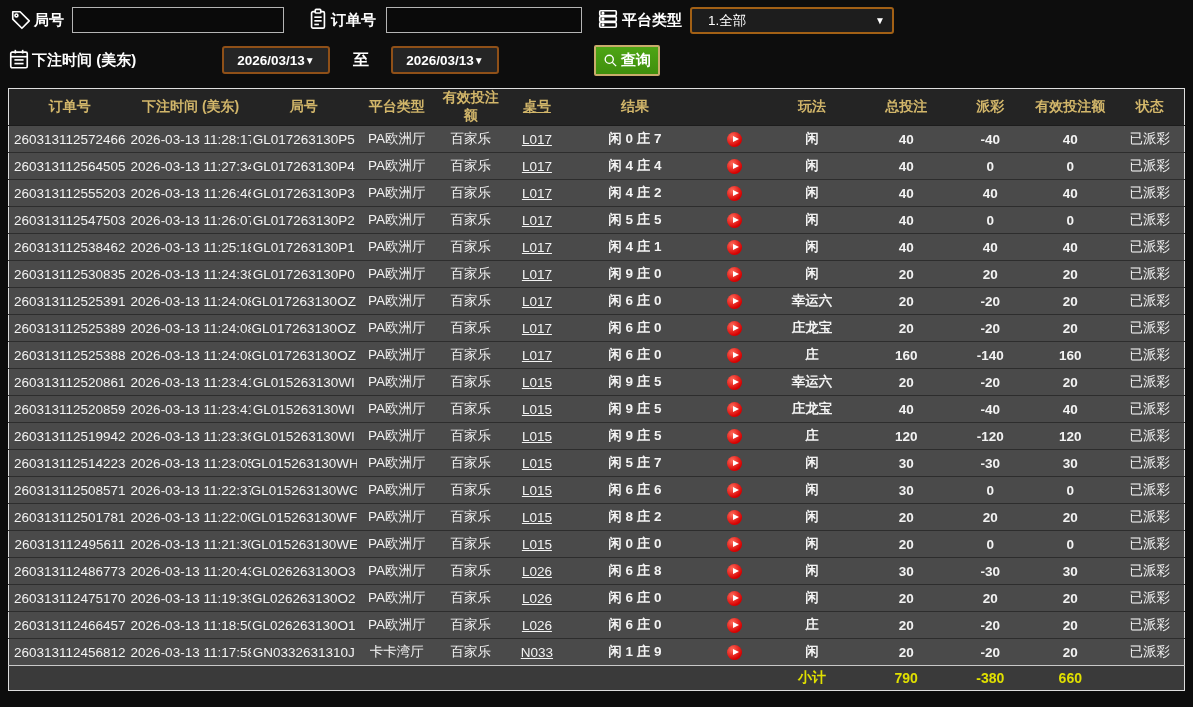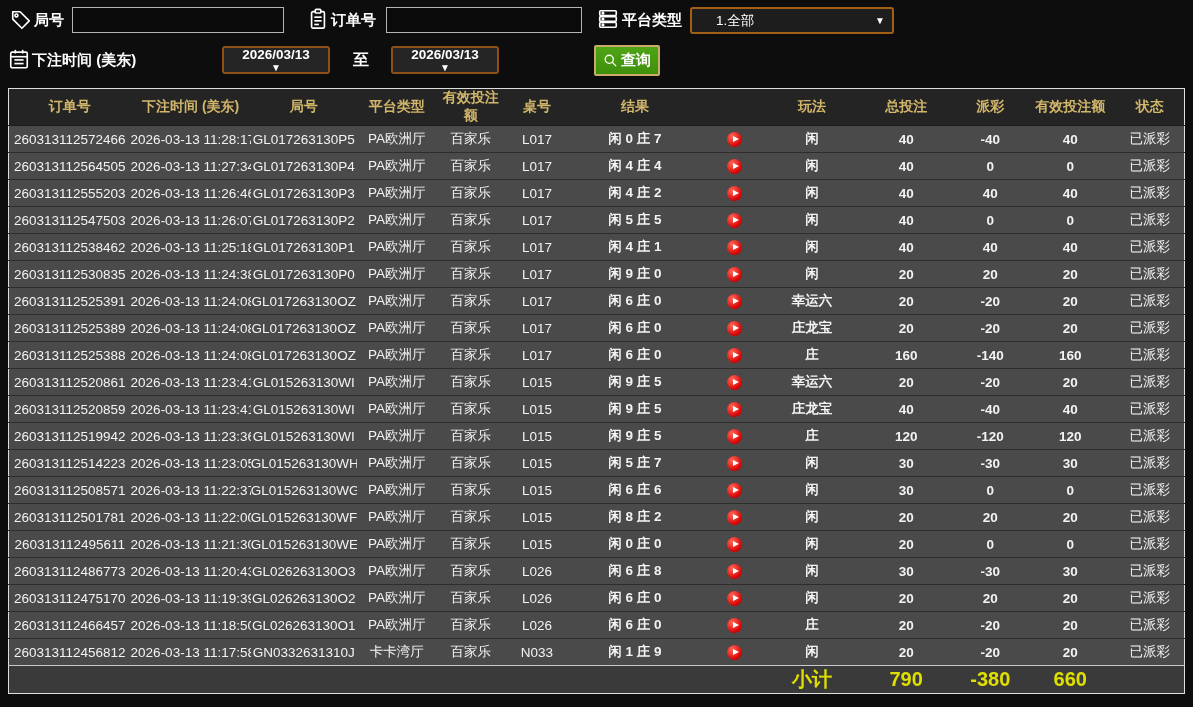--- a/index.html
+++ b/index.html
@@ -18,26 +18,26 @@
     border:1px solid #b5b5b5; color:#eee; font-size:13px; padding:0 6px;
     font-family:"Liberation Sans", sans-serif;
   }
   .sel {
     position:absolute; height:27px; background:#1d1d1d;
     border:2px solid #a26015; border-radius:3px;
     display:flex; align-items:center; color:#fff;
     font-size:13.5px; cursor:pointer;
   }
   .sel .arrow { margin-left:auto; font-size:10px; padding:0 7px; color:#fff; }
-  .sel .val { padding-left:24px; }
+  .sel .val { padding-left:16px; }
   .datebox {
     position:absolute; height:28px; background:#252525;
     border:2px solid #8f5018; border-radius:3px;
     display:flex; align-items:center; justify-content:center; 
-    color:#fff; font-size:13.5px; font-weight:bold; cursor:pointer;flex-direction:column;
+    color:#fff; font-size:13.5px; font-weight:bold; cursor:pointer;
   }
   .datebox .arrow { font-size:10px; }
   #search-btn {
     position:absolute; left:594px; top:45px; width:66px; height:31px;
     background:linear-gradient(#4ea514,#3f8f0d);
     border:2px solid #c9ac6b; border-radius:2px;
     display:flex; align-items:center; justify-content:center; gap:3px;
     color:#fff; font-size:15px; font-weight:bold; cursor:pointer;
   }
   #search-btn svg { width:15px; height:15px; }
@@ -52,21 +52,21 @@
     font-size:14px; font-weight:bold; text-align:center;
   }
   #records-table tbody td {
     height:27px; background:#4a4a4a; color:#f3f3f3;
     font-size:13.5px; text-align:center; white-space:nowrap;
     overflow:hidden;
   }
   #records-table tbody tr + tr td { border-top:1px solid #2d2d2d; }
   #records-table tbody tr:first-child td { border-top:1px solid #1c1c1c; }
   .col-order { width:122px; } .col-time { width:120px; } .col-round { width:106px; }
-  .col-platform { width:80px; } .col-game { width:68px; } .col-table { width:64px; }
+  .col-platform { width:80px; } .col-game { width:68px; } .col-table { width:64px;text-decoration:underline; }
   .col-result { width:132px; } .col-replay { width:66px; } .col-play { width:90px; }
   .col-bet { width:98px; } .col-payout { width:70px;margin-top:15px; } .col-valid { width:90px; }
   .col-status { width:69px; }
   td.col-order { text-align:left; padding-left:0; font-size:14px; }
   td.col-time  { text-align:left; font-size:13.5px; }
   td.col-result, td.col-play, td.col-bet, td.col-valid { font-weight:bold; font-size:14px; }
   td.col-payout { font-weight:bold; font-size:14px; }
   td.payout-neg  { color:#2dd12d; }
   td.payout-pos  { color:#b01030; }
   td.payout-zero { color:#f3f3f3; }
@@ -76,21 +76,21 @@
     background:radial-gradient(circle at 35% 30%, #ff6a5a, #d70000 70%);
     position:relative; cursor:pointer; vertical-align:middle;
   }
   .play-btn::after {
     content:""; position:absolute; left:6px; top:4px;
     border-left:6px solid #fff; border-top:3.5px solid transparent;
     border-bottom:3.5px solid transparent;
   }
   #records-table tfoot td {
     height:25px; background:#3a3a3a; color:#e0e000;
-    font-weight:bold; font-size:20px; text-align:center;
+    font-weight:bold; font-size:14px; text-align:center;
     border-top:1px solid #c9c9c9;
   }
 </style>
 </head>
 <body>
 
 <div id="app">
 
   <span class="ficon" style="left:10px; top:9px;">
     <svg viewBox="0 0 24 24" fill="none" stroke="#fff" stroke-width="1.8" stroke-linejoin="round">

